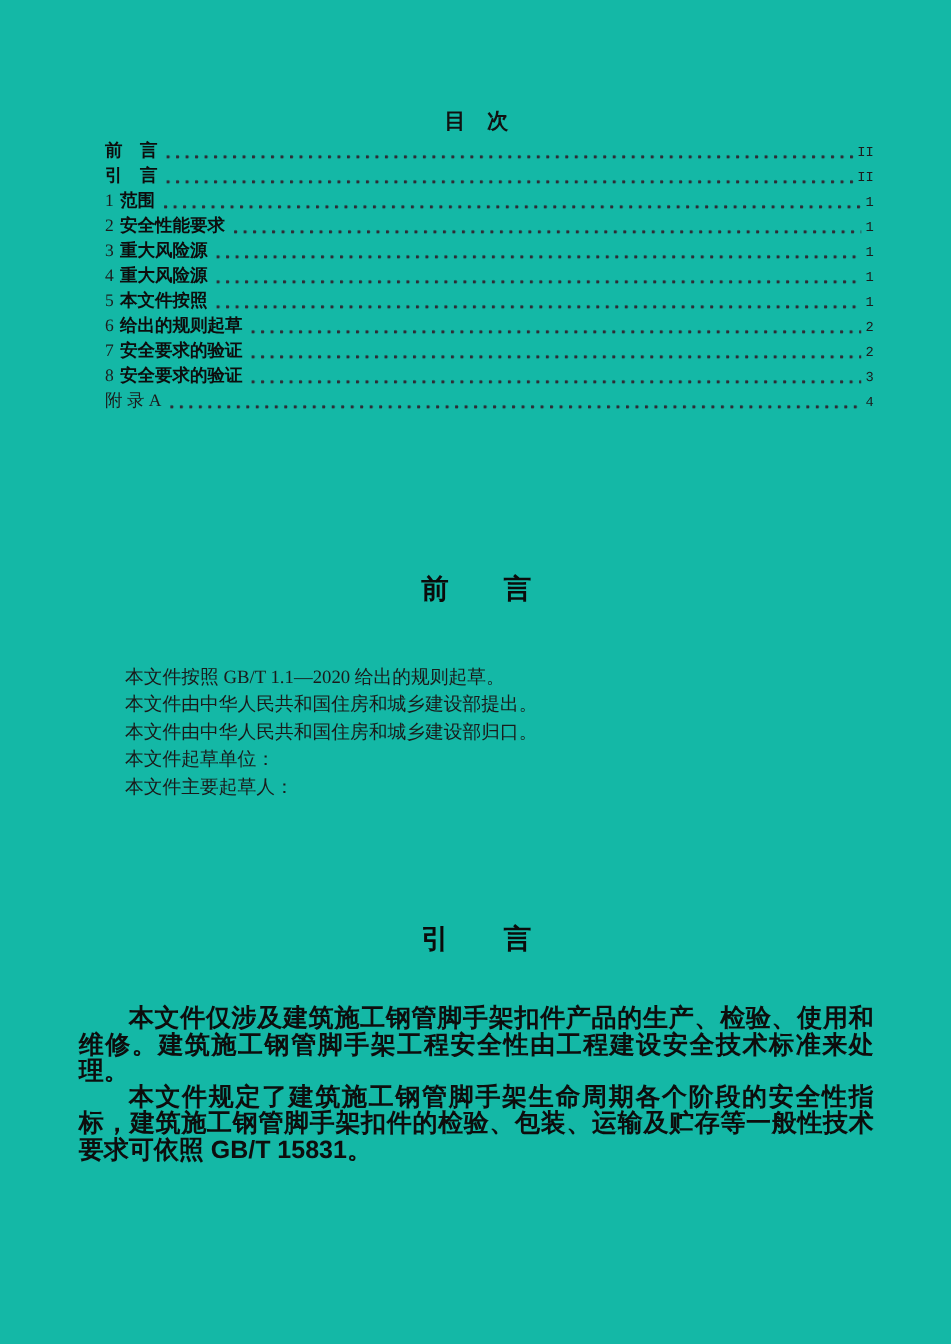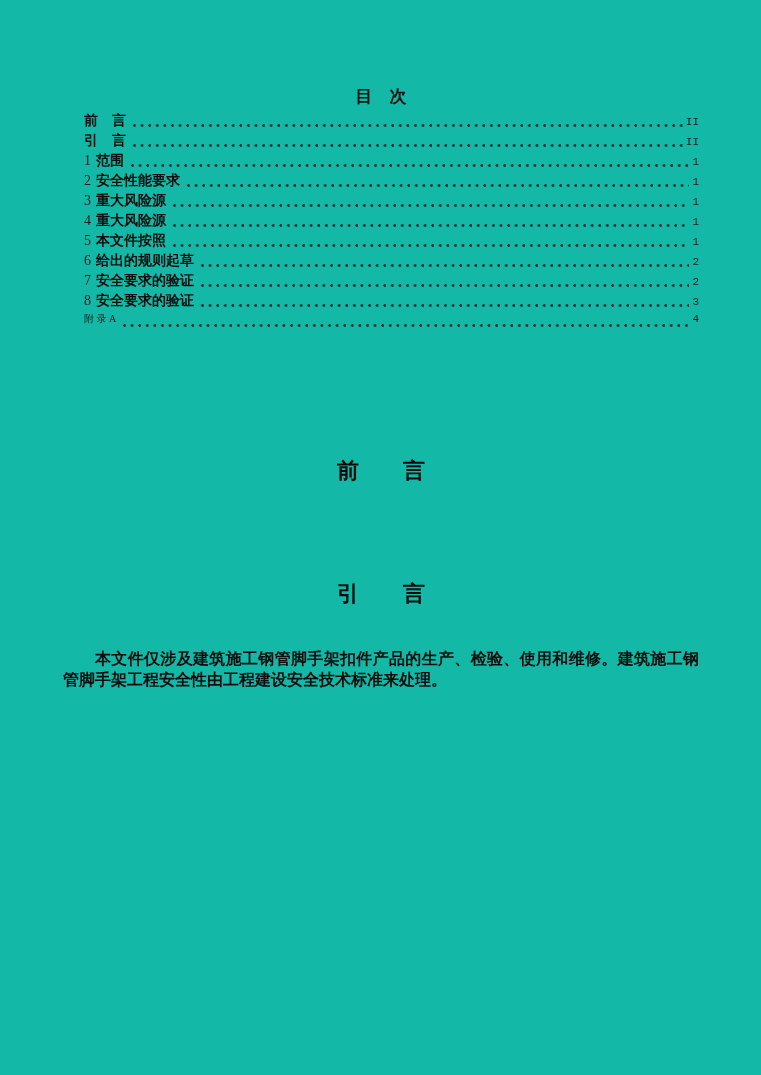--- a/index.html
+++ b/index.html
@@ -49,21 +49,21 @@
   }
   .toc-label-hei {
     font-family: "Liberation Sans", "DejaVu Sans", sans-serif;
     font-weight: bold;
     font-size: 14px;
     color: #0d0d0d;
   }
   .toc-label-song {
     font-family: "Liberation Serif", "DejaVu Serif", serif;
     font-weight: normal;
-    font-size: 10px;
+    font-size: 14px;
     color: #1c1c1c;
   }
   .toc-dots {
     flex: 1;
     align-self: flex-end;
     height: 7px;
     margin: 0 3px 3px 5px;
     background-image: radial-gradient(circle at 3.5px 3.5px, #2d2d36 1.15px, rgba(0,0,0,0) 1.6px);
     background-size: 7.6px 7px;
     background-repeat: repeat-x;
@@ -95,21 +95,21 @@
     font-size: 15px;
     line-height: 22px;
     color: #1a1a1a;
   }
 
   
   .intro-body p {
     margin: 0;
     font-family: "Liberation Sans", "DejaVu Sans", sans-serif;
     font-weight: bold;
-    font-size: 16px;
+    font-size: 20px;
     line-height: 21px;
     text-align: justify;
     text-indent: 2em;
     color: #0d0d0d;
   }
 </style>
 </head>
 <body>
 
 <div class="page">
@@ -177,20 +177,28 @@
         <span class="toc-page">3</span>
       </div>
       <div class="toc-row">
         <span class="toc-label-song">附 录 A</span>
         <span class="toc-dots"></span>
         <span class="toc-page">4</span>
       </div>
     </div>
 
     <h2 class="sec-heading fw-heading">前　　言</h2>
+    <div class="fw-body">
+      <p>本文件按照 GB/T 1.1—2020 给出的规则起草。</p>
+      <p>本文件由中华人民共和国住房和城乡建设部提出。</p>
+      <p>本文件由中华人民共和国住房和城乡建设部归口。</p>
+      <p>本文件起草单位：</p>
+      <p>本文件主要起草人：</p>
+    </div>
 
     <h2 class="sec-heading intro-heading">引　　言</h2>
     <div class="intro-body">
       <p>本文件仅涉及建筑施工钢管脚手架扣件产品的生产、检验、使用和维修。建筑施工钢管脚手架工程安全性由工程建设安全技术标准来处理。</p>
+      <p>本文件规定了建筑施工钢管脚手架生命周期各个阶段的安全性指标，建筑施工钢管脚手架扣件的检验、包装、运输及贮存等一般性技术要求可依照 GB/T 15831。</p>
     </div>
 
   </div>
 </div>
 
 </body></html>

